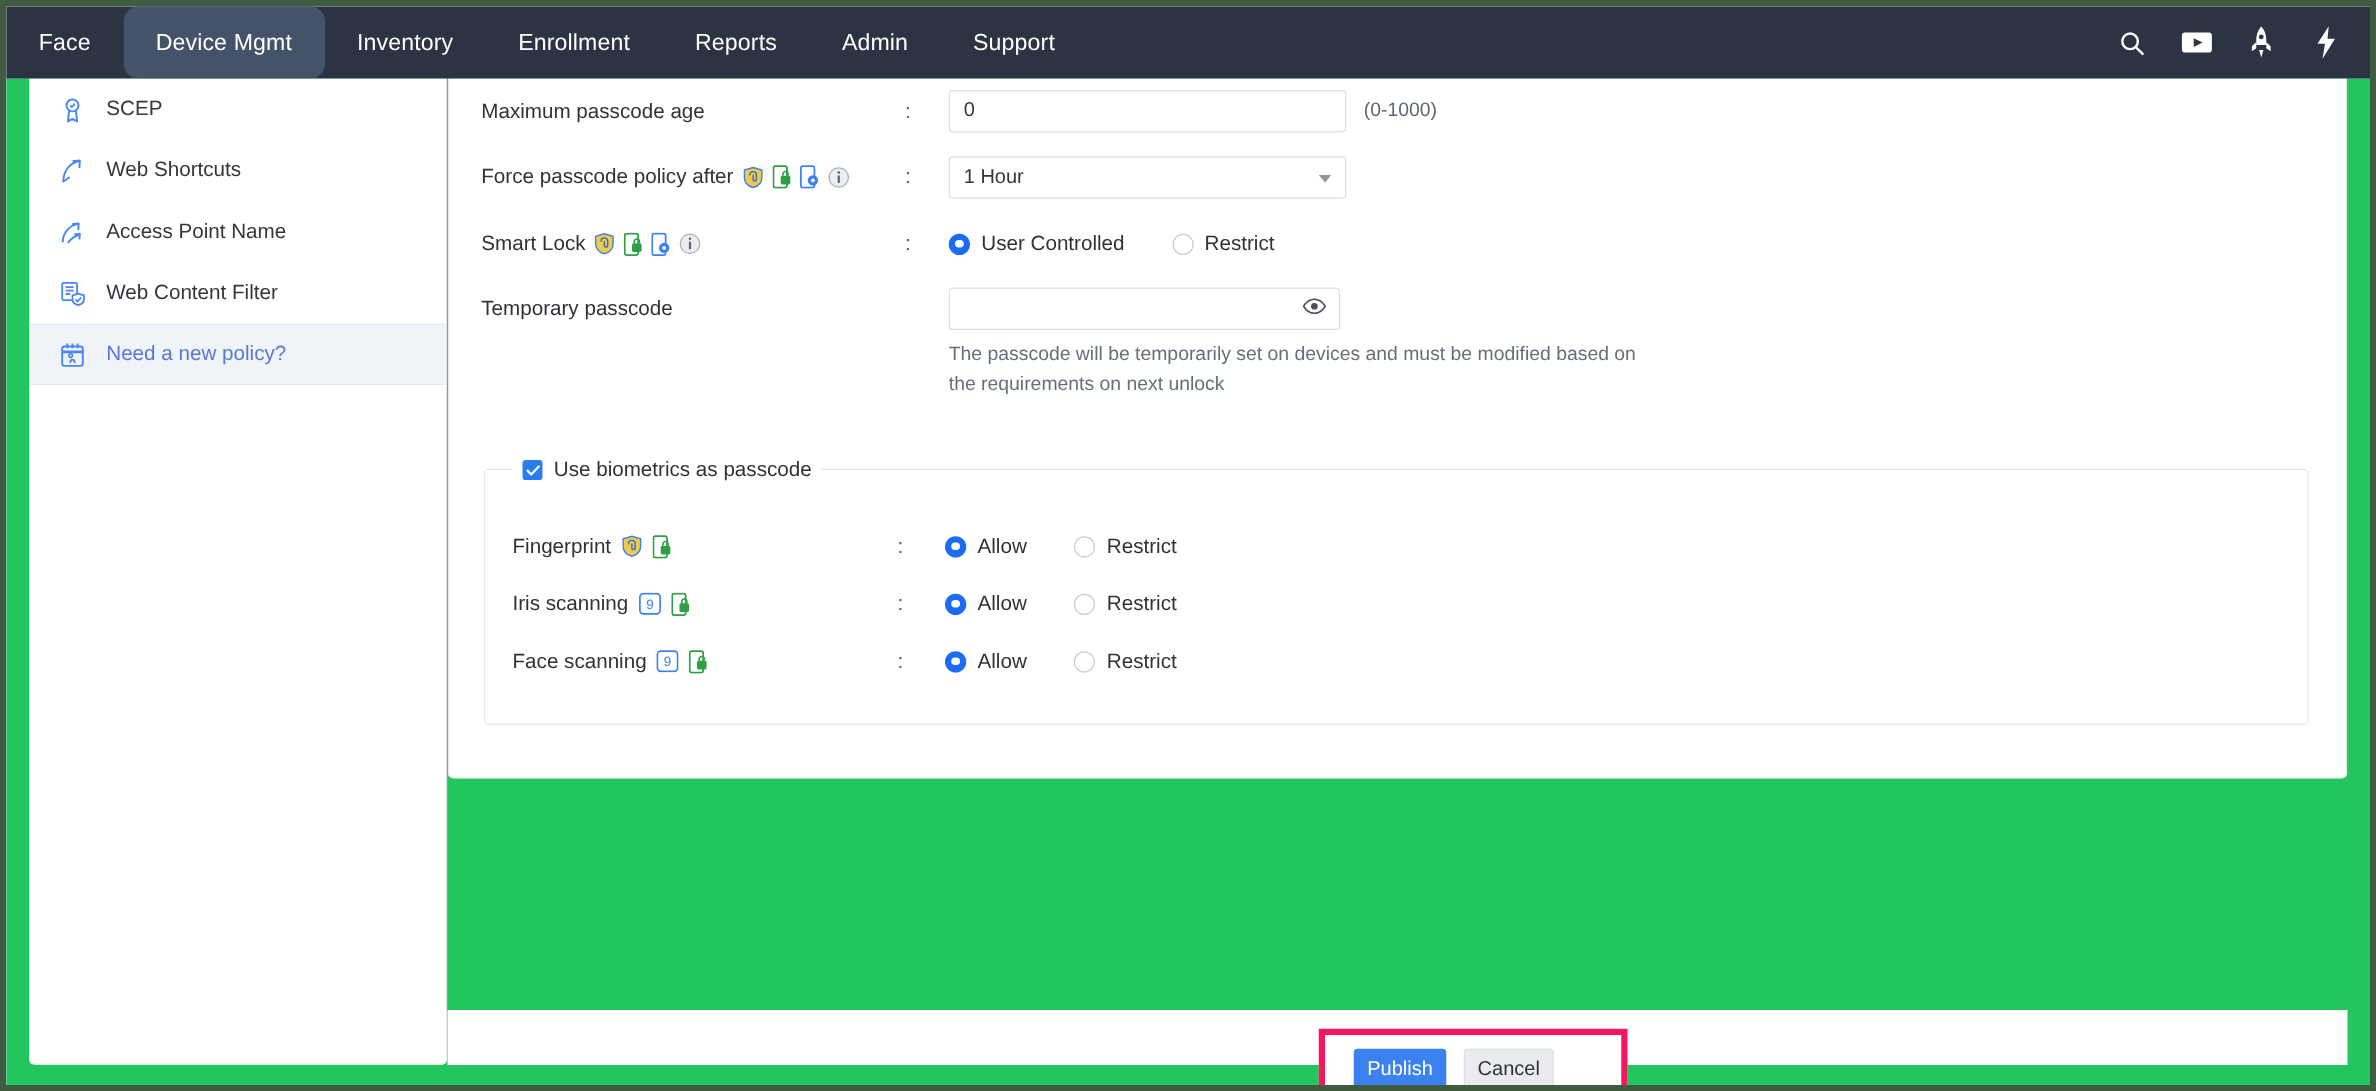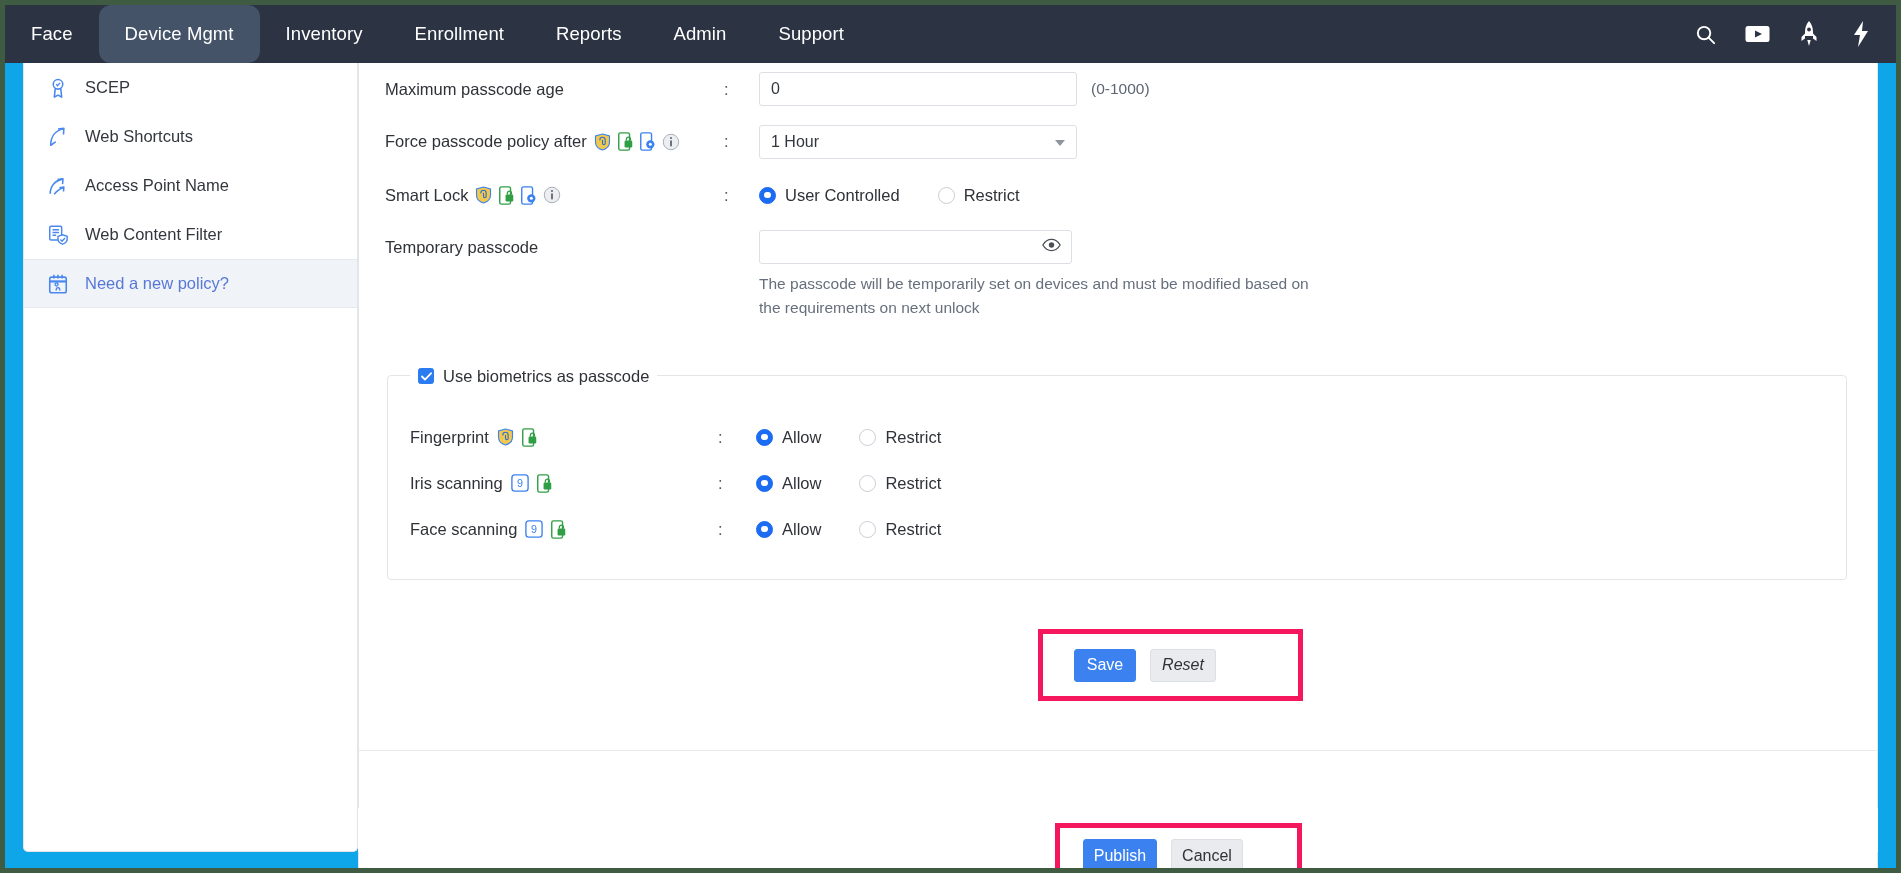--- a/index.html
+++ b/index.html
@@ -56,21 +56,21 @@
     cursor: pointer;
   }
   .nav-icon svg { display: block; }
 
   
   #page-body {
     position: absolute;
     left: 0; top: 58px;
     width: 1891px;
     height: 805px;
-    background: #0ea5e9;
+    background: #22c55e;
   }
 
   
   #sidebar {
     position: absolute;
     left: 18px; top: 0px;
     width: 335px;
     height: 789px;
     background: #ffffff;
     border: 1px solid #e3e5e8;
@@ -102,21 +102,21 @@
     color: #33373d;
     white-space: nowrap;
   }
   .side-item.active .side-label { color: #5878d8; }
 
   
   #content-card {
     position: absolute;
     left: 353px; top: 0px;
     width: 1520px;
-    height: 811px;
+    height: 560px;
     background: #ffffff;
     border: 1px solid #e3e5e8;
     border-top: none;
     border-radius: 0 0 5px 5px;
     overflow: hidden;
   }
   #form-area {
     position: absolute;
     left: 0; top: 0;
     width: 1520px;

